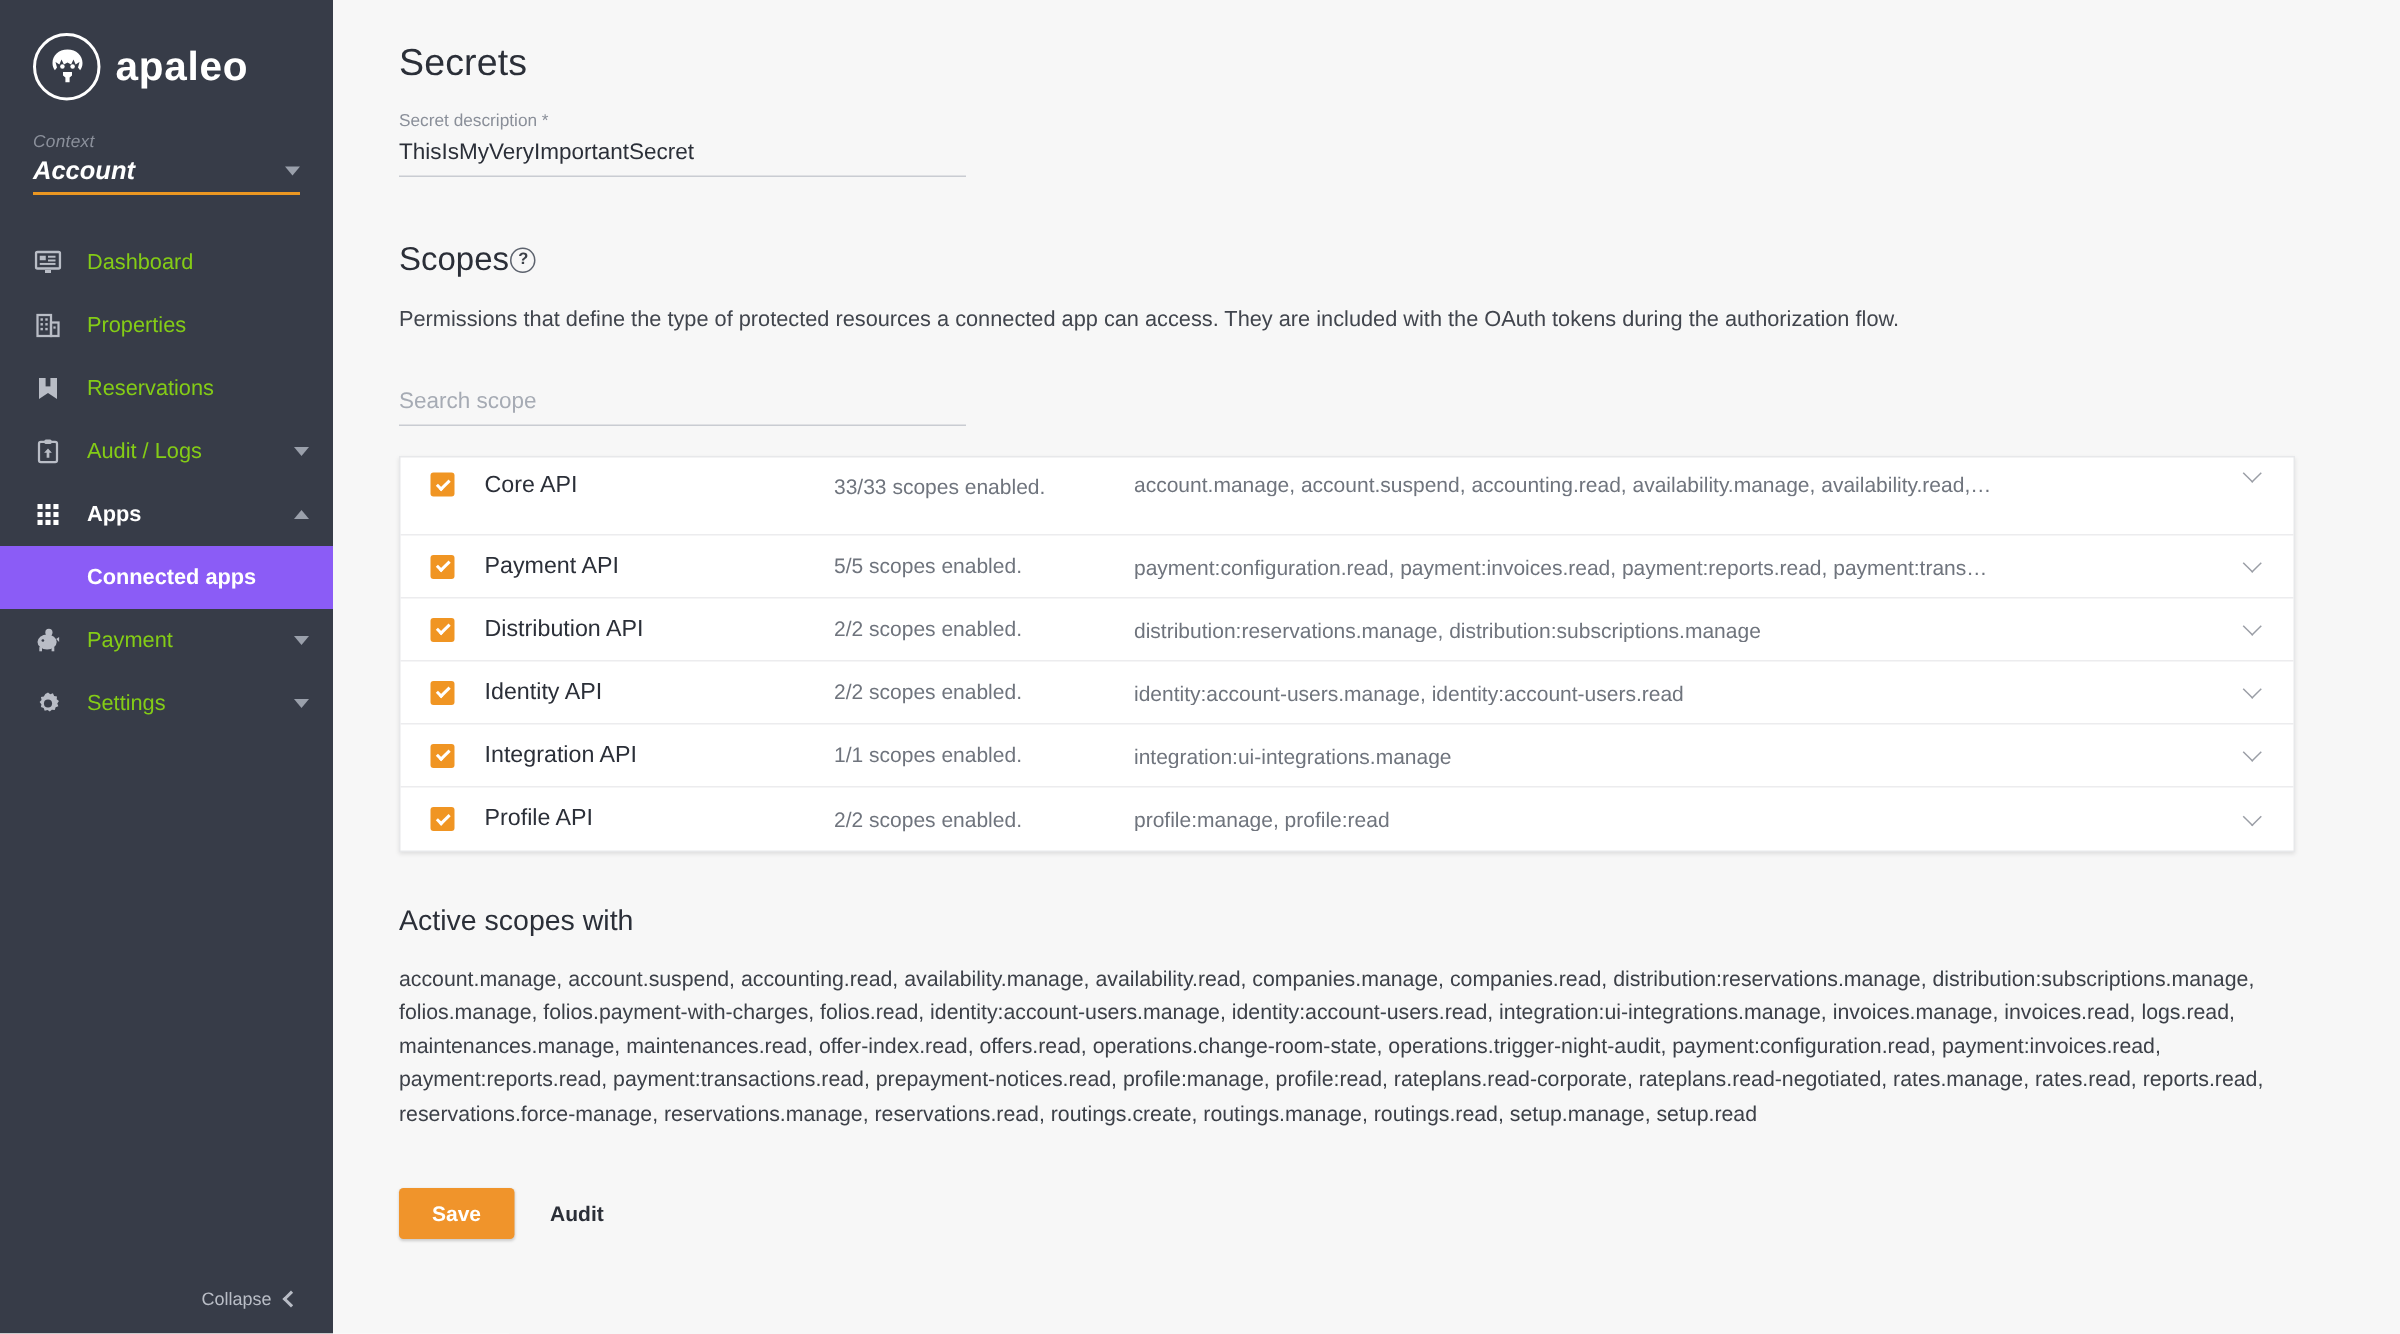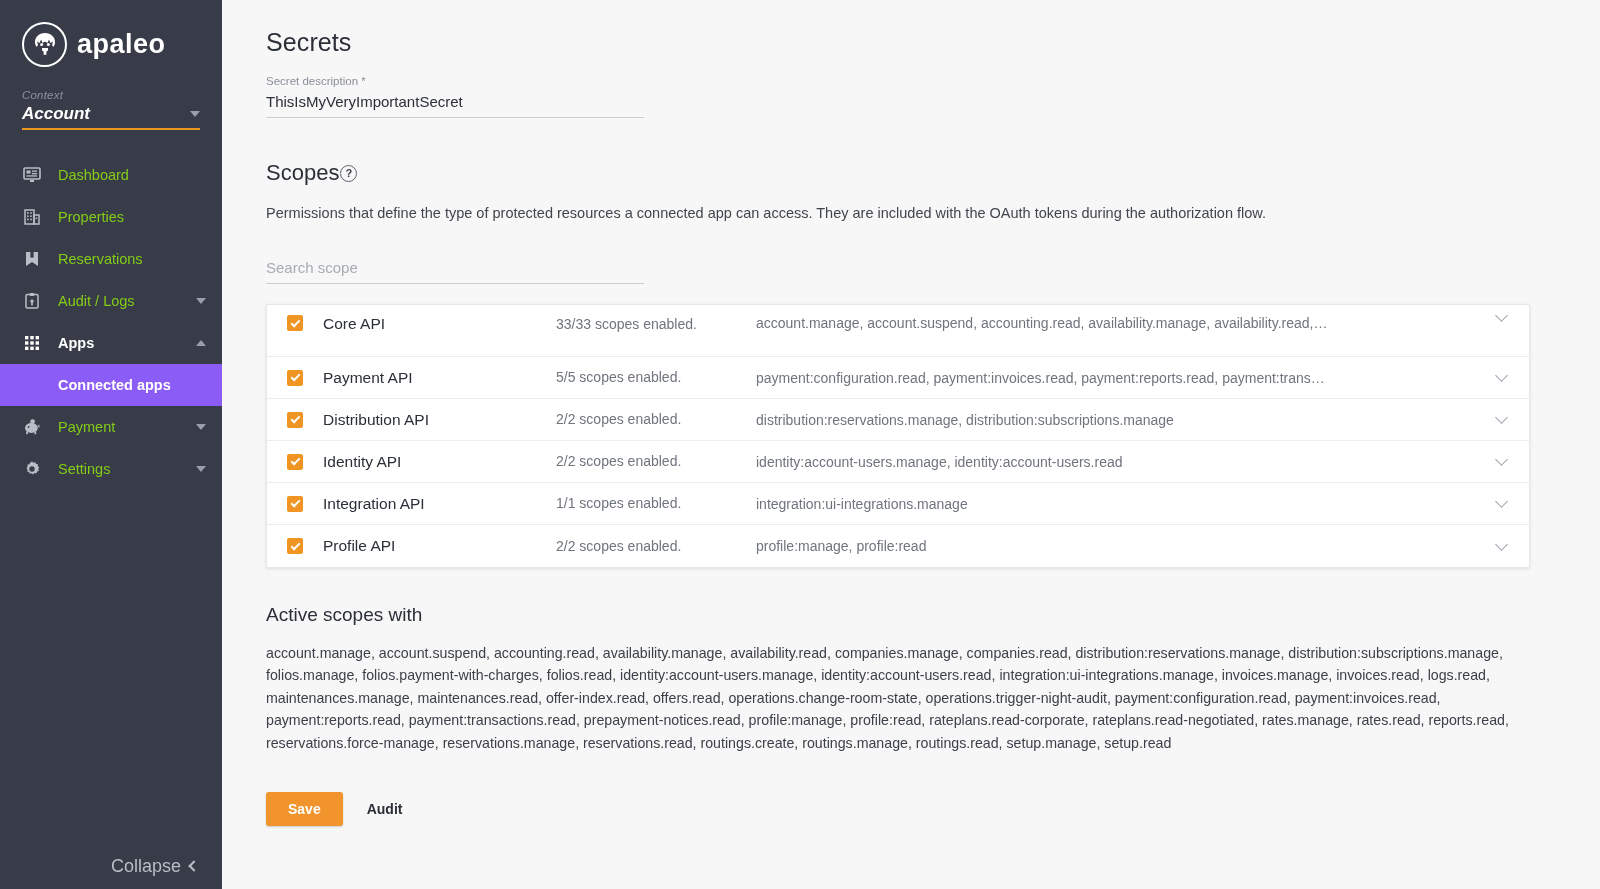--- a/index.html
+++ b/index.html
@@ -59,21 +59,21 @@
   .nav-item.active .nav-label { color: #ffffff; font-weight: 600; }
   .sub-item {
     height: 42px; display: flex; align-items: center;
     padding-left: 58px; background: #8b5cf6; cursor: pointer;
   }
   .sub-item .nav-label { color: #ffffff; font-weight: 600; font-size: 14.5px; }
   .collapse-row {
     height: 46px; display: flex; align-items: center; justify-content: flex-end;
     gap: 9px; padding-right: 24px; cursor: pointer;
   }
-  .collapse-label { color: #b9bdc6; font-size: 18px; margin-left: 31px; }
+  .collapse-label { color: #b9bdc6; font-size: 12px; margin-left: 31px; }
   .chev-left {
     width: 8px; height: 8px; border-left: 2px solid #b9bdc6; border-bottom: 2px solid #b9bdc6;
     transform: rotate(45deg);
   }
 
   
   .main {
     flex: 1; height: 889px; background: #f7f7f7;
     padding: 28px 0 0 44px; overflow: hidden;
     position: relative;

